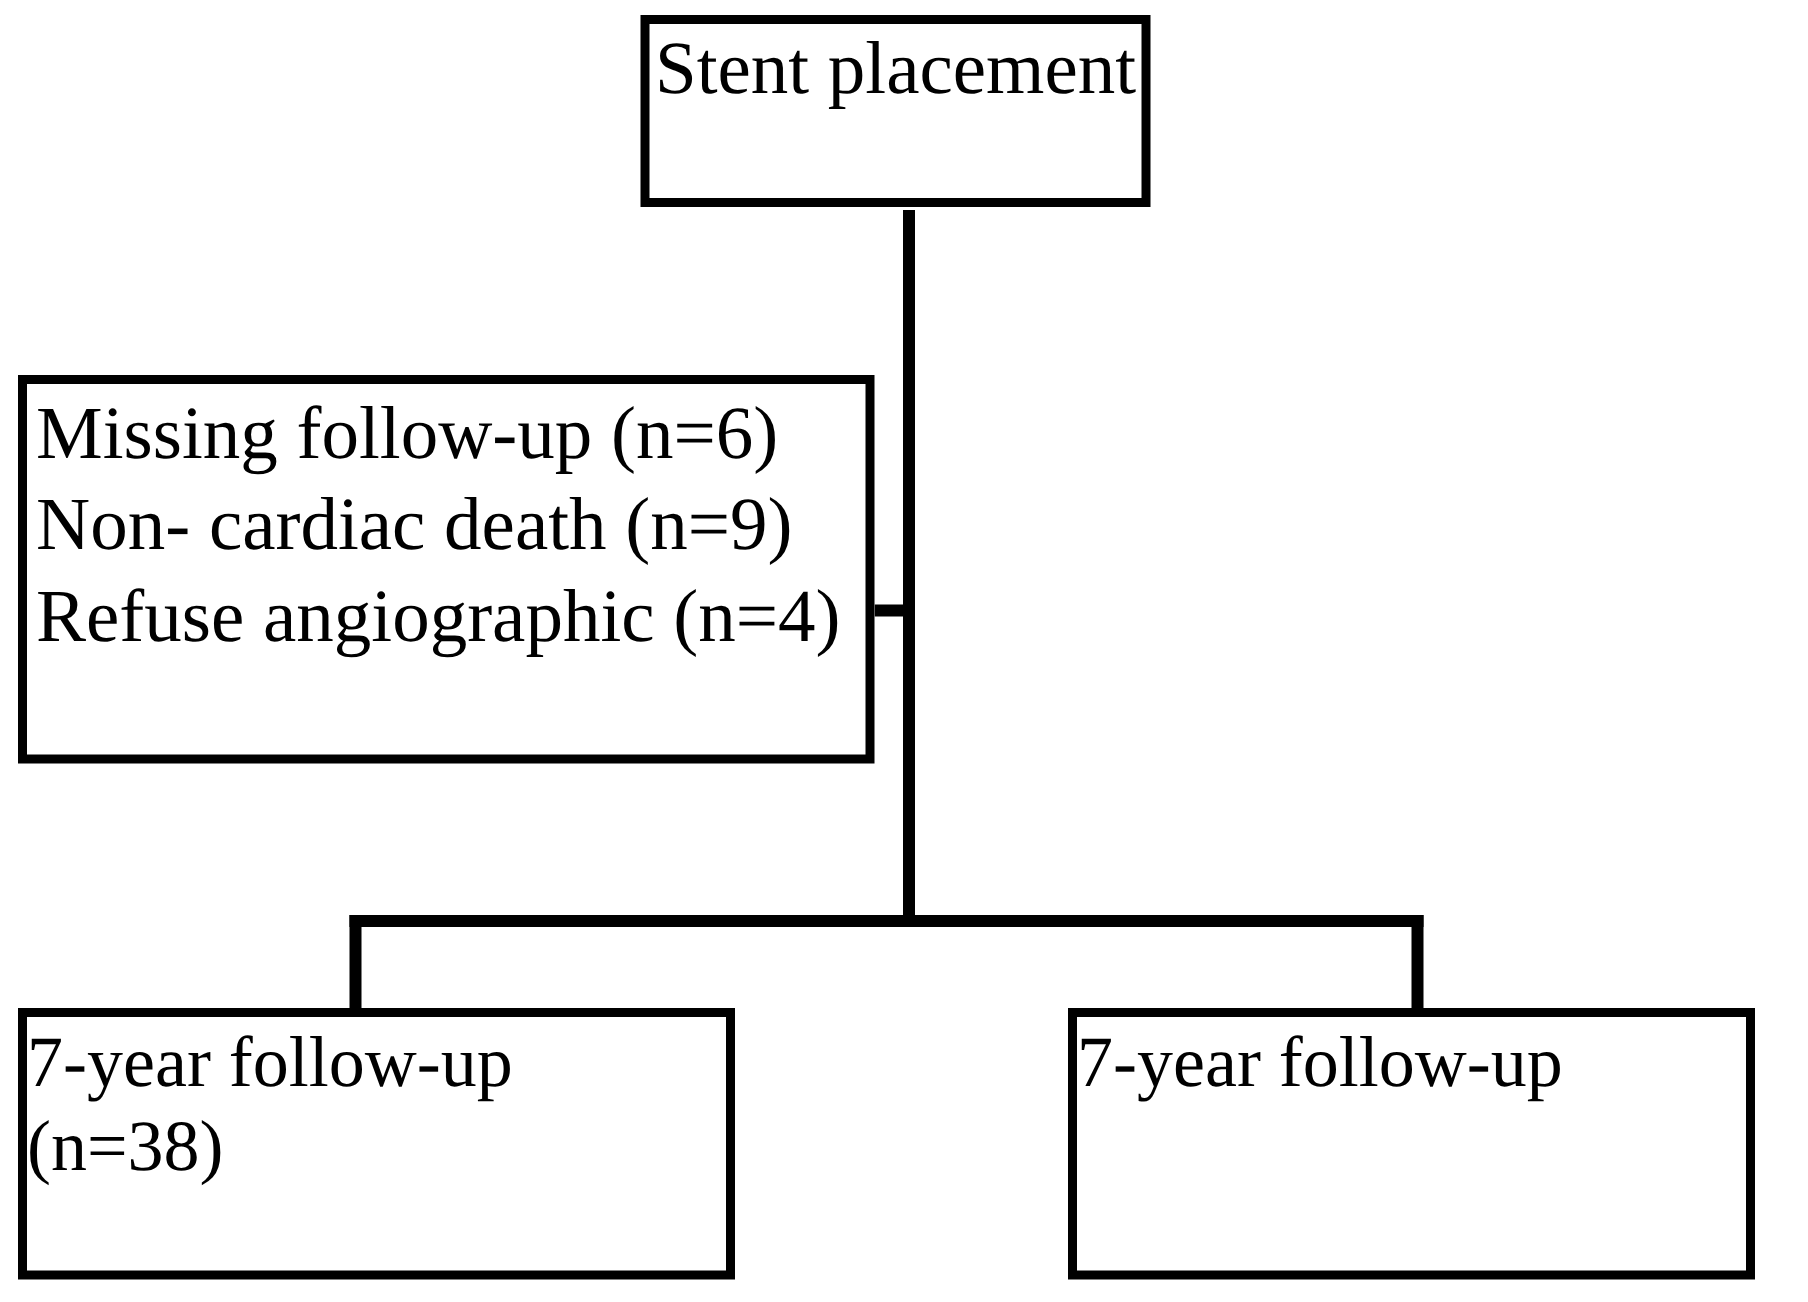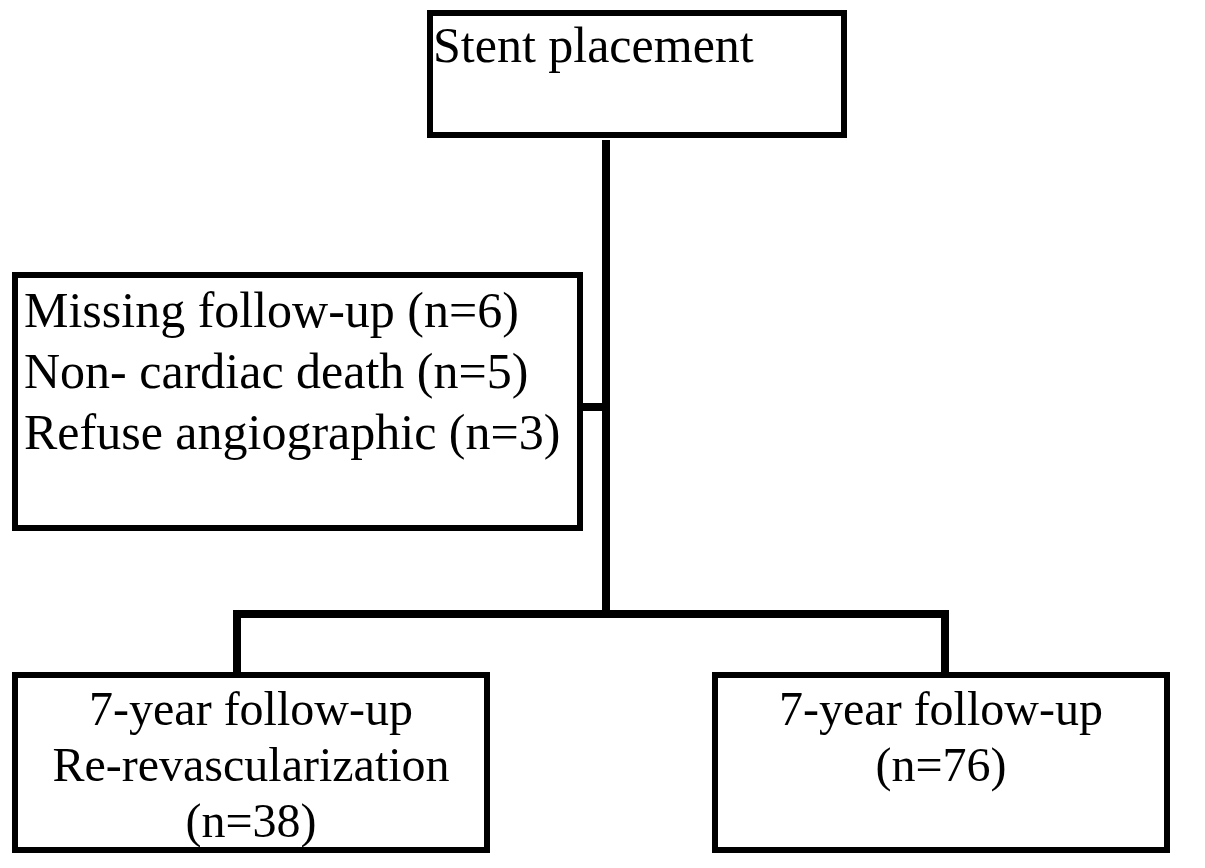--- a/index.html
+++ b/index.html
@@ -19,37 +19,35 @@
   .node {
     position: absolute;
     border: 6px solid var(--line, #000000);
     background: var(--background, #ffffff);
     box-sizing: border-box;
   }
   .node .line {
     white-space: nowrap;
   }
   .node-top {
-    left: 427px; top: 10px; width: 420px; height: 128px;
-    text-align: left;
+    left: 427px; top: 10px; width: 340px; height: 128px;
+    text-align: center;
     font-size: 50px;
     line-height: 57px;
     padding-top: 1px;
   }
   .node-exclusions {
     left: 12px; top: 250px; width: 571px; height: 259px;
     text-align: left;
     font-size: 50px;
     line-height: 61px;
     padding: 2px 0 0 6px;
-    margin-top: 22px;
   }
   .node-bottom {
     top: 672px; width: 478px; height: 181px;
-    text-align: center;
     font-size: 48px;
     line-height: 56px;
     padding-top: 3px;
   }
   .node-bottom-left { left: 12px; }
   .node-bottom-right { left: 712px; width: 458px; }
   .connector {
     position: absolute;
     background: var(--line, #000000);
   }
@@ -69,28 +67,26 @@
   <div class="connector conn-branch-bar"></div>
   <div class="connector conn-branch-left"></div>
   <div class="connector conn-branch-right"></div>
 
   <div class="node node-top">
     <div class="line">Stent placement</div>
   </div>
 
   <div class="node node-exclusions">
     <div class="line">Missing follow-up (n=6)</div>
-    <div class="line">Non- cardiac death (n=5)</div>
-    <div class="line">Refuse angiographic (n=3)</div>
+    <div class="line">Non- cardiac death (n=9)</div>
+    <div class="line">Refuse angiographic (n=4)</div>
   </div>
 
   <div class="node node-bottom node-bottom-left">
     <div class="line">7-year follow-up</div>
-    <div class="line">Re-revascularization</div>
     <div class="line">(n=38)</div>
   </div>
 
   <div class="node node-bottom node-bottom-right">
     <div class="line">7-year follow-up</div>
-    <div class="line">(n=76)</div>
   </div>
 
 </div>
 
 </body></html>

